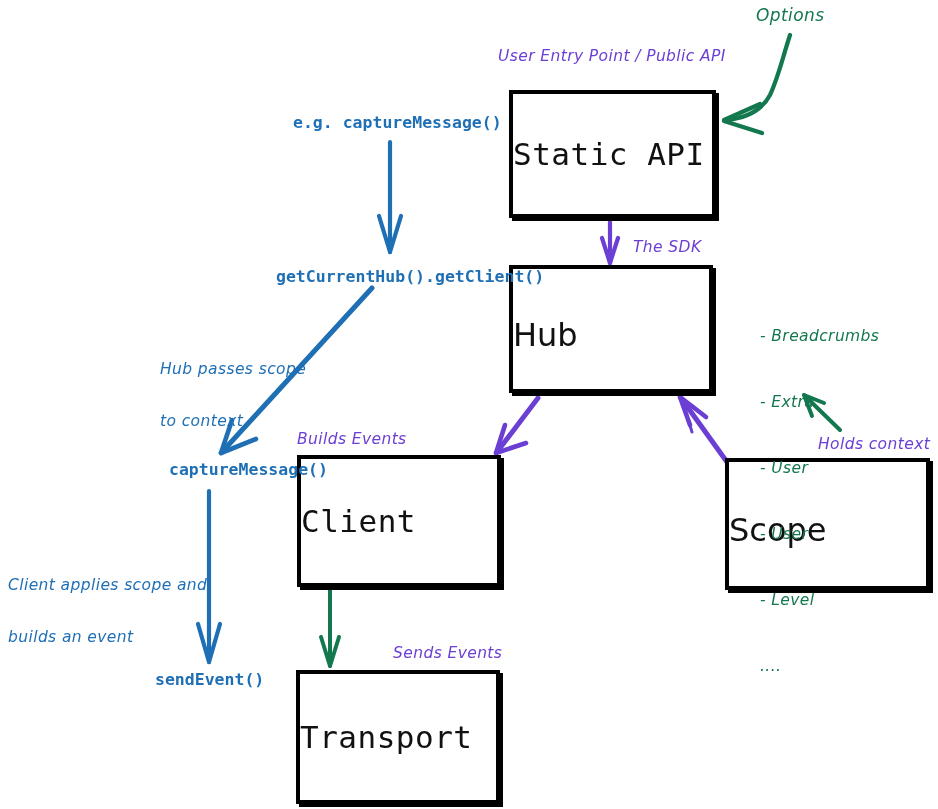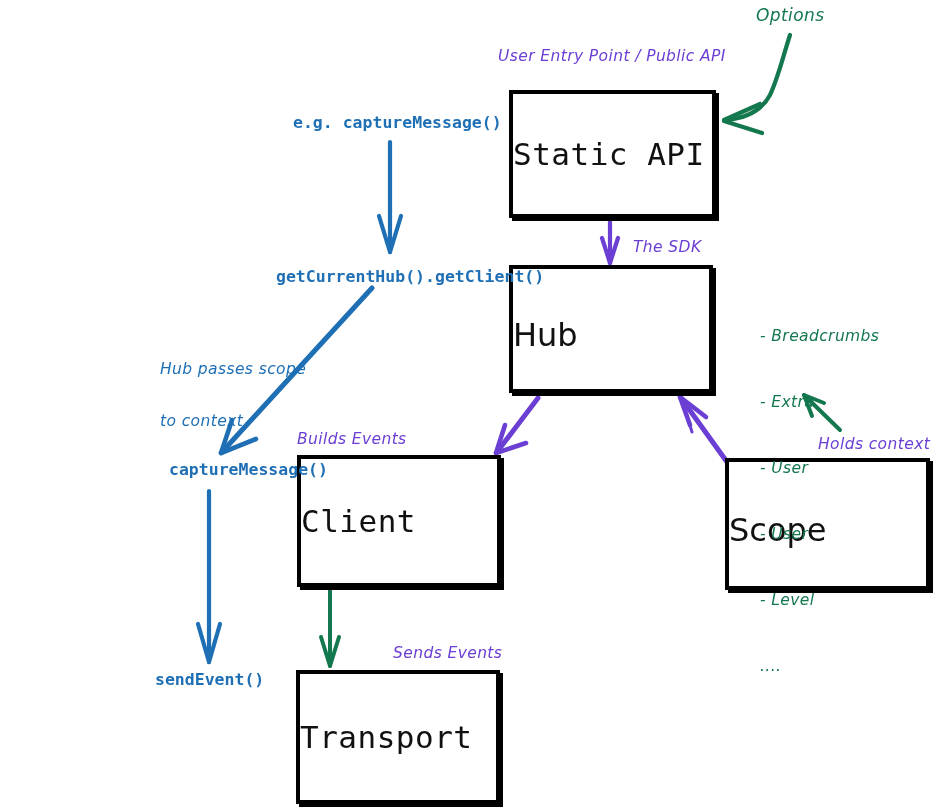--- a/index.html
+++ b/index.html
@@ -183,20 +183,24 @@
 
   <div class="anno code blue" style="left:256px; top:268px;margin-left:20px;">getCurrentHub().getClient()</div>
 
   <div class="anno hand blue center" style="left:160px; top:326px; width:150px;">
     <div>Hub passes scope</div>
     <div>to context</div>
   </div>
 
   <div class="anno code blue" style="left:133px; top:461px;margin-left:36px;">captureMessage()</div>
 
+  <div class="anno hand blue center" style="left:8px; top:542px; width:200px;">
+    <div>Client applies scope and</div>
+    <div>builds an event</div>
+  </div>
 
   <div class="anno code blue" style="left:155px; top:671px;">sendEvent()</div>
 
   <div class="ctx-list" style="left:760px; top:281px;">
     <div>- Breadcrumbs</div>
     <div>- Extra</div>
     <div>- User</div>
     <div>- User</div>
     <div>- Level</div>
     <div>....</div>

